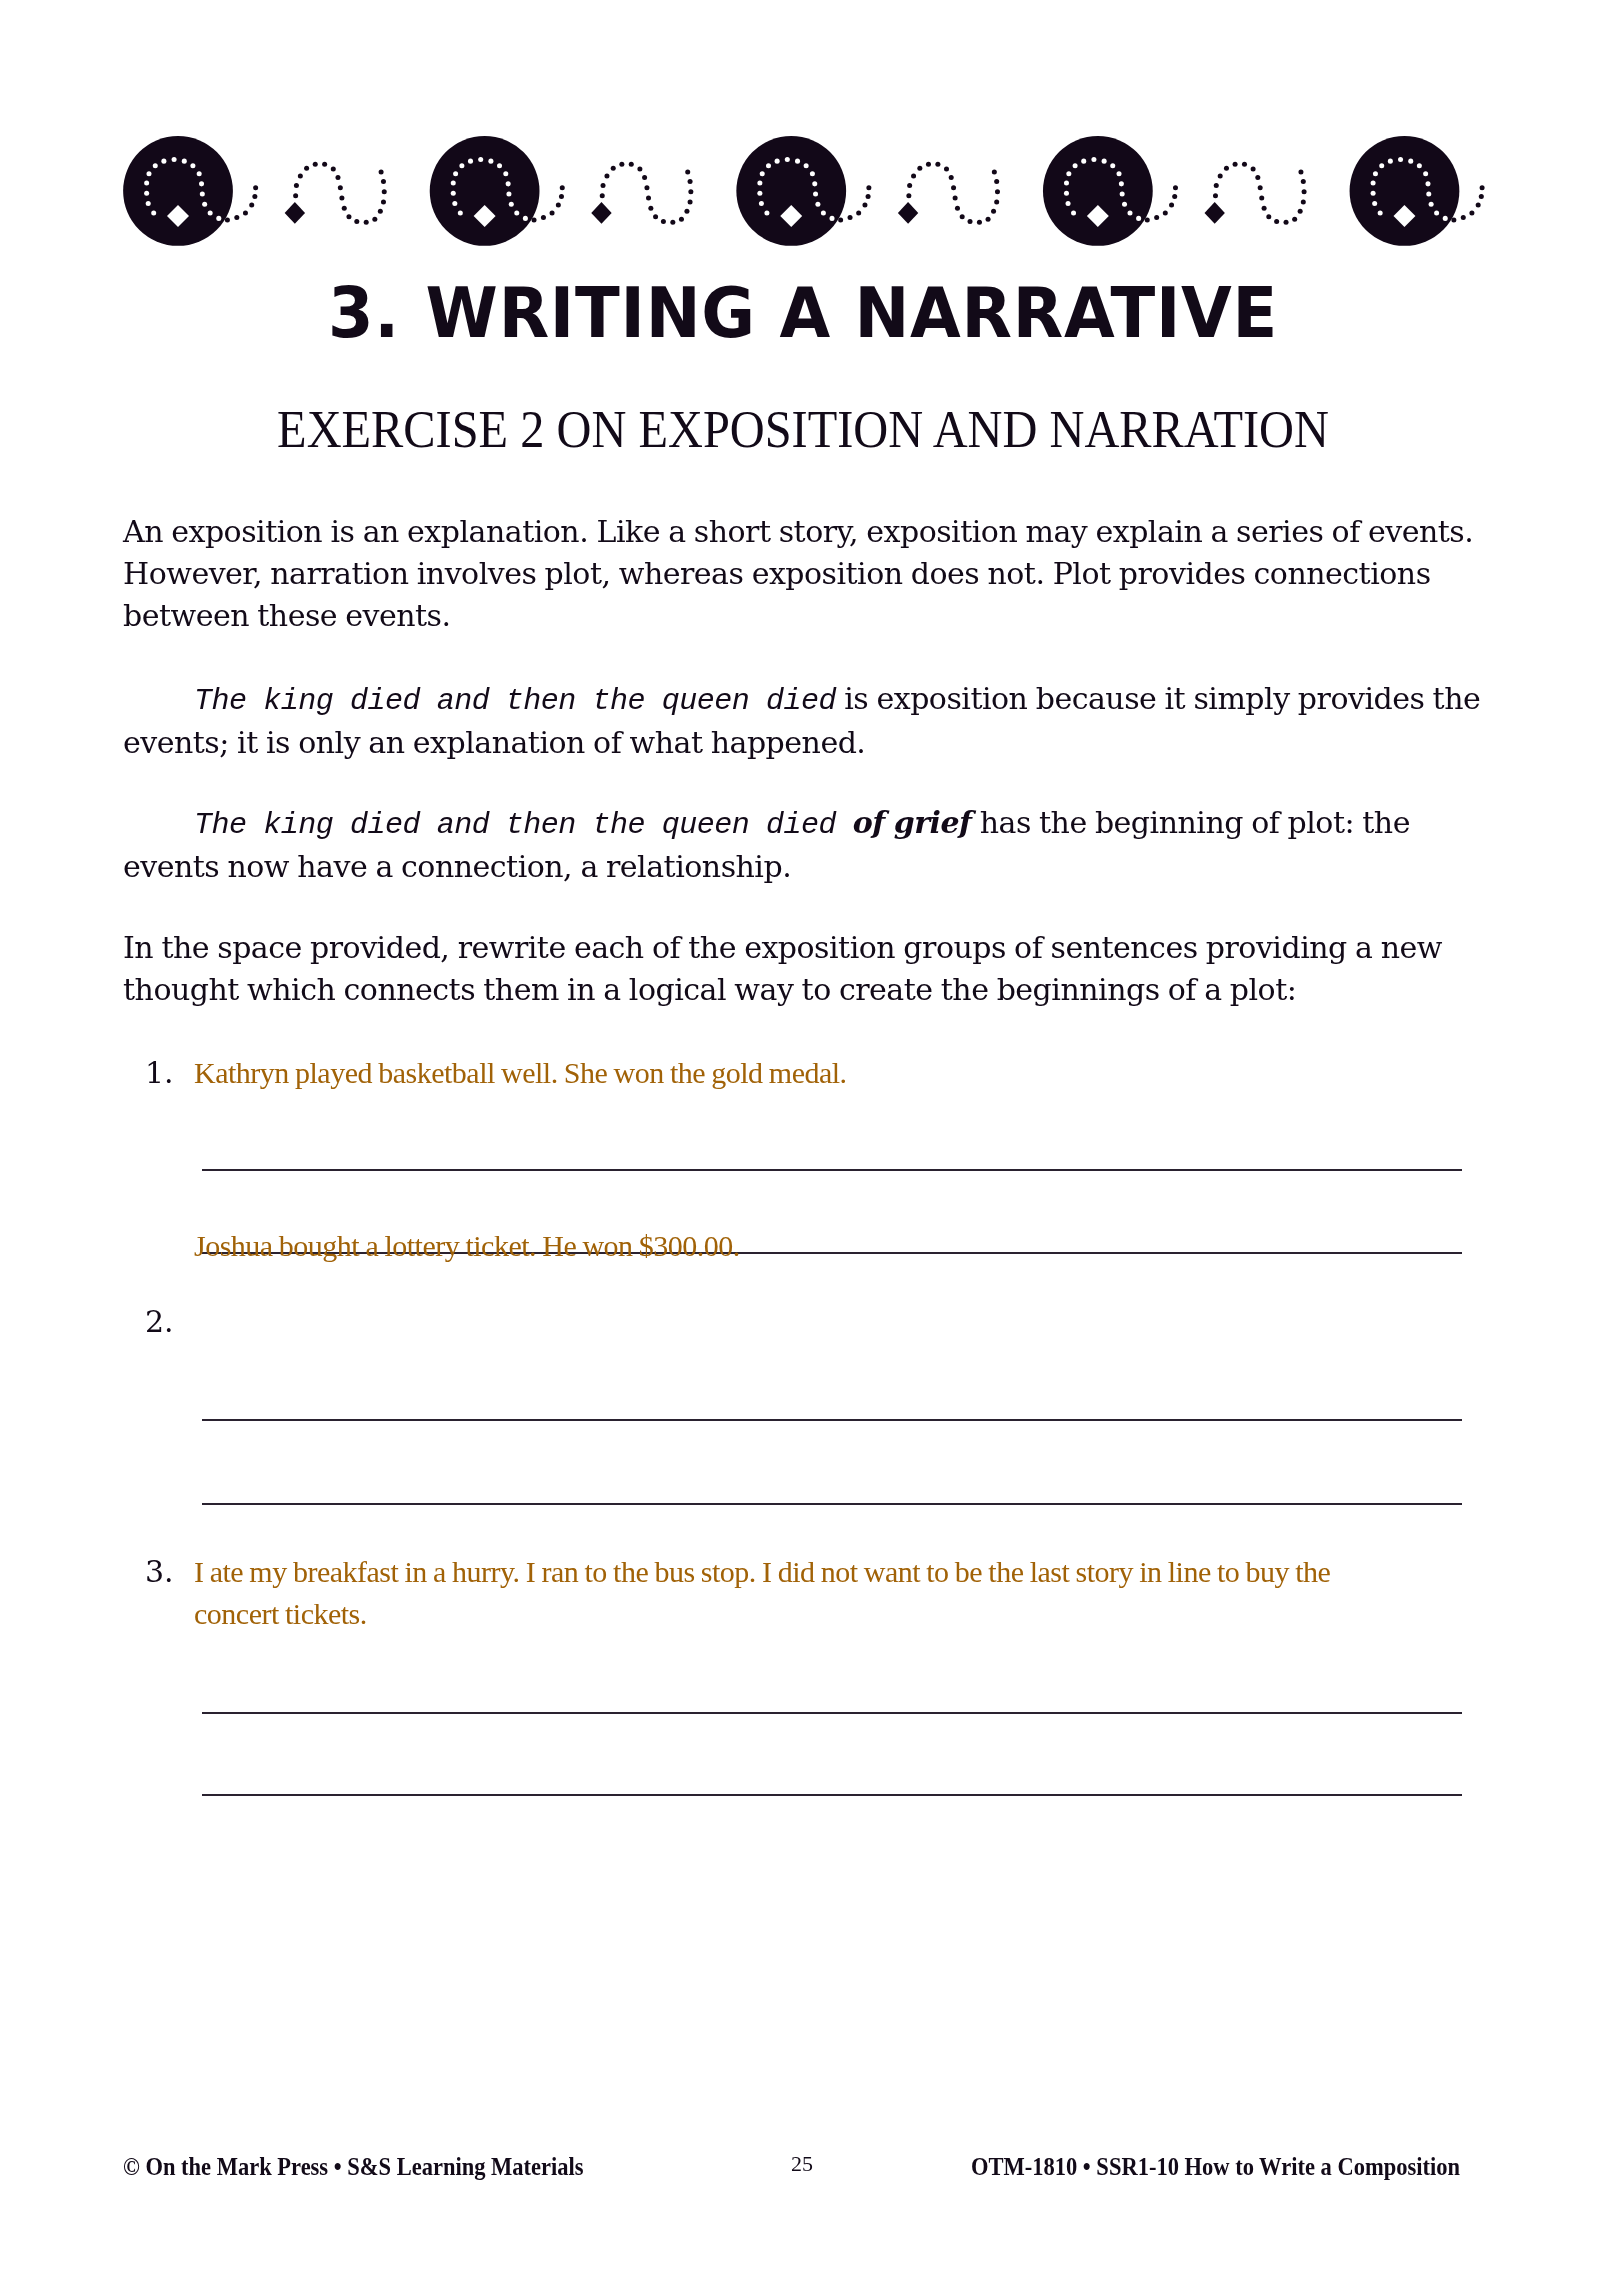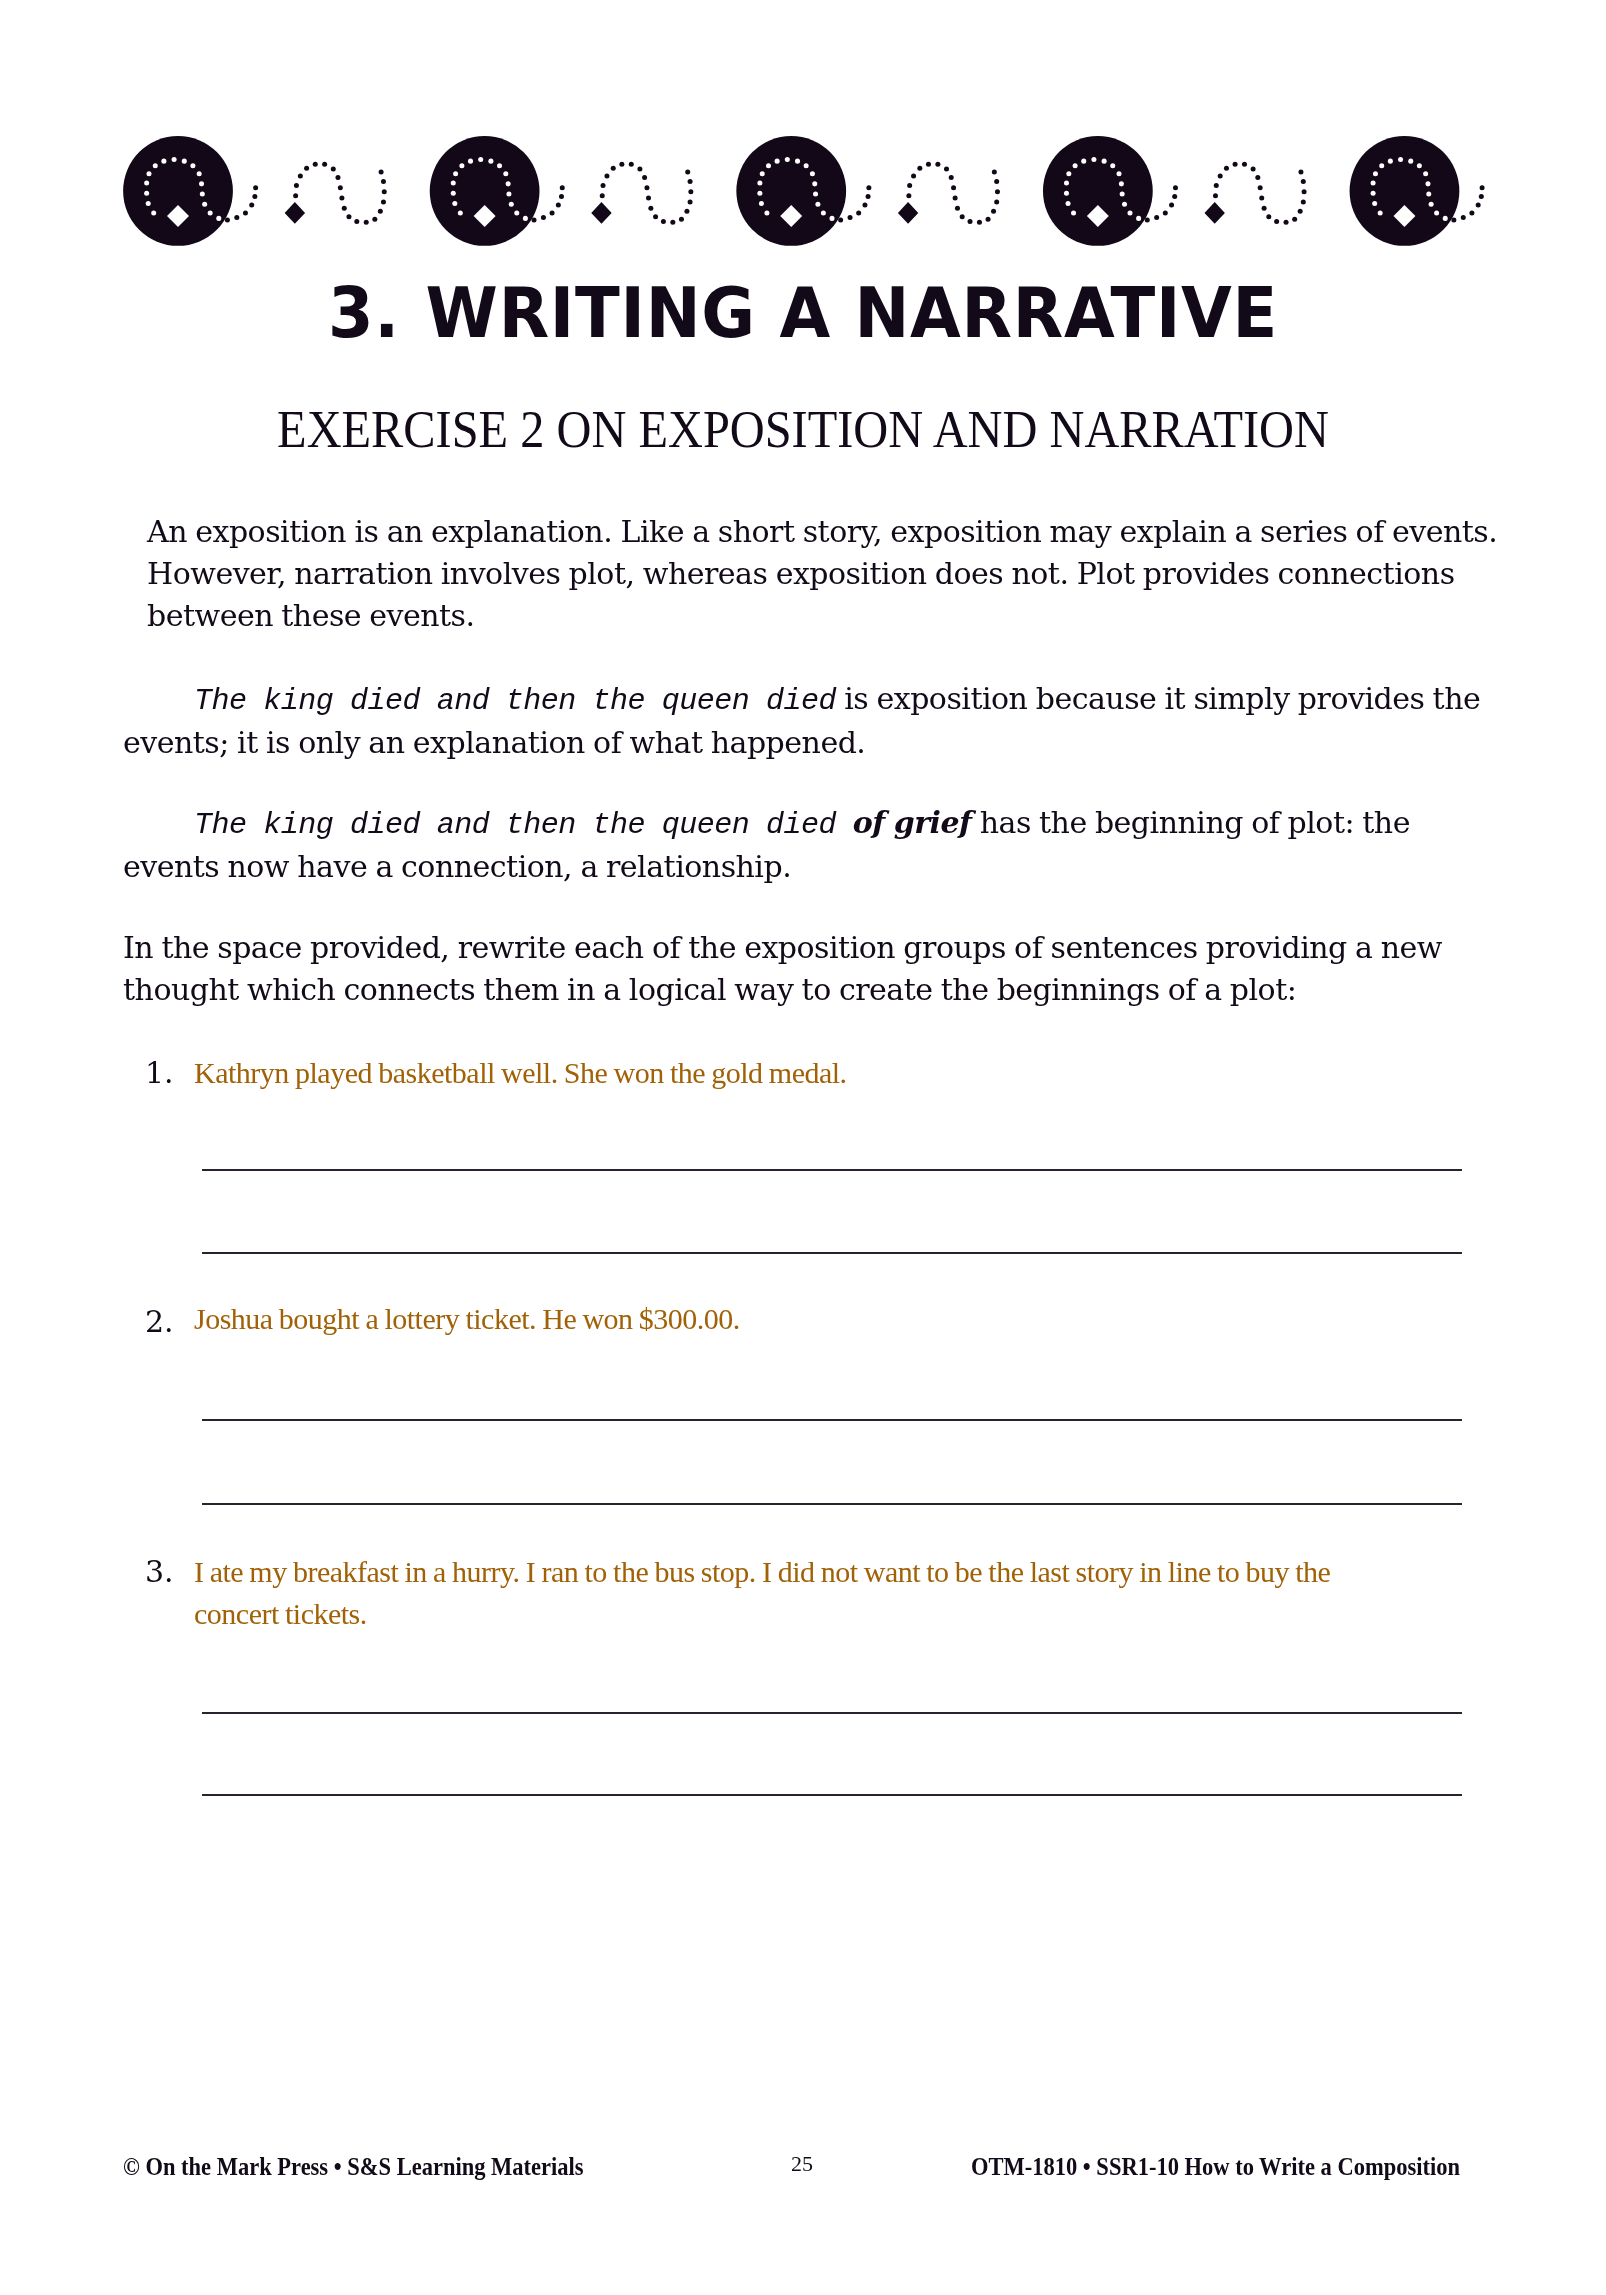--- a/index.html
+++ b/index.html
@@ -114,35 +114,35 @@
   <use href="#wave" x="1549" y="271"></use>
   <use href="#unit" x="1791" y="243"></use>
 </svg>
 
 <div id="title" class="abs">
   <span class="num">3.</span><span>WRITING A NARRATIVE</span>
 </div>
 
 <div id="subtitle" class="abs">EXERCISE 2 ON EXPOSITION AND NARRATION</div>
 
-<div class="abs para" style="top:511px;margin-left:24px;">An exposition is an explanation.  Like a short story, exposition may explain a series of events. However, narration involves plot, whereas exposition does not.  Plot provides connections between these events.</div>
+<div class="abs para" style="top:511px;">An exposition is an explanation.  Like a short story, exposition may explain a series of events. However, narration involves plot, whereas exposition does not.  Plot provides connections between these events.</div>
 
 <div class="abs para" style="top:678px;"><span class="indent"></span><i>The king died and then the queen died</i><span> is exposition because it simply provides the events; it is only an explanation of what happened.</span></div>
 
 <div class="abs para" style="top:802px;"><span class="indent"></span><i>The king died and then the queen died </i><b class="bi">of grief</b><span> has the beginning of plot:  the events now have a connection, a relationship.</span></div>
 
 <div class="abs para" style="top:927px;">In the space provided, rewrite each of the exposition groups of sentences providing a new thought which connects them in a logical way to create the beginnings of a plot:</div>
 
 <div class="abs item-num" style="top:1052px;">1.</div>
 <div class="abs item-text" style="top:1052px;">Kathryn played basketball well.  She won the gold medal.</div>
 <div class="abs answer-line" style="top:1169px;"></div>
 <div class="abs answer-line" style="top:1252px;"></div>
 
 <div class="abs item-num" style="top:1301px;">2.</div>
-<div class="abs item-text" style="top:1298px;">Joshua bought a lottery ticket.  He won $300.00.</div>
+<div class="abs item-text" style="top:1225px;">Joshua bought a lottery ticket.  He won $300.00.</div>
 <div class="abs answer-line" style="top:1419px;"></div>
 <div class="abs answer-line" style="top:1503px;"></div>
 
 <div class="abs item-num" style="top:1551px;">3.</div>
 <div class="abs item-text" style="top:1551px; width:1223px;">I ate my breakfast in a hurry.  I ran to the bus stop.  I did not want to be the last story in line to buy the concert tickets.</div>
 <div class="abs answer-line" style="top:1712px;"></div>
 <div class="abs answer-line" style="top:1794px;"></div>
 
 <div class="abs footer" style="left:123px;">© On the Mark Press • S&amp;S Learning Materials</div>
 <div id="footer-page" class="abs">25</div>

